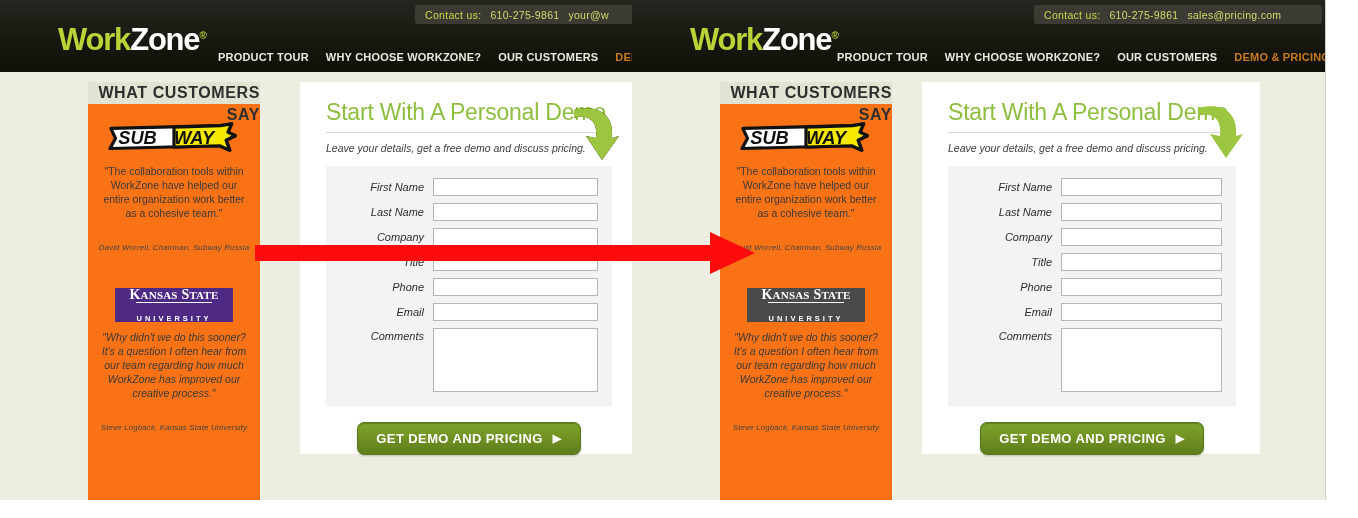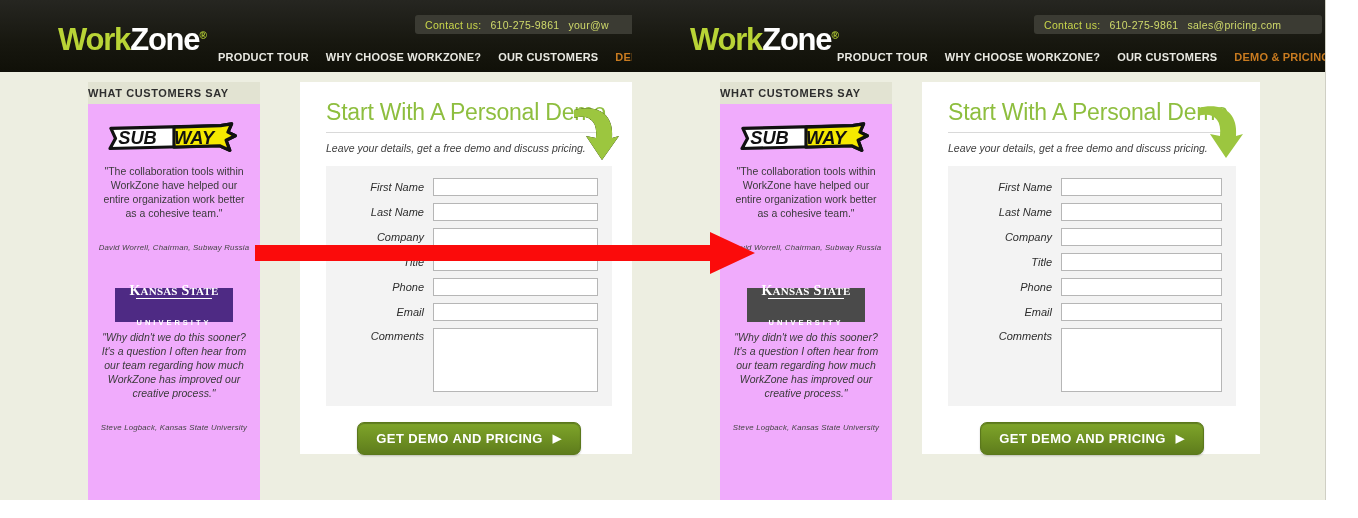--- a/index.html
+++ b/index.html
@@ -12,54 +12,54 @@
   .stage{position:relative;width:1358px;height:518px;background:#ffffff;}
 
   
   .panel{position:absolute;top:0;overflow:hidden;background:#edeee1;}
   .panel-left{left:0;width:632px;height:500px;}
   .panel-right{left:632px;width:694px;height:500px;}
 
   
   .site-header{position:relative;height:72px;background:#1b1b18;
      background:linear-gradient(180deg,#262621 0%,#17170f 60%,#101008 100%);}
-  .contact-bar{position:absolute;top:15px;height:19px;
+  .contact-bar{position:absolute;top:5px;height:19px;
      background:#3b3b33;border-radius:3px;
      display:flex;align-items:center;gap:9px;padding:0 10px;
      color:#c9d64b;font-size:10.5px;letter-spacing:.3px;white-space:nowrap;}
   .contact-bar .ph,.contact-bar .em{color:#cfd96a;}
   .logo{position:absolute;left:18px;top:24px;font-size:31px;font-weight:bold;
      letter-spacing:-1.2px;line-height:1;white-space:nowrap;}
   .logo .w{color:#b9d436;margin-left:40px;}
   .logo .z{color:#ffffff;}
   .logo .reg{color:#b9d436;font-size:10px;vertical-align:super;}
   .nav{position:absolute;bottom:9px;display:flex;gap:17px;white-space:nowrap;}
   .nav a{color:#e9e9e2;font-size:11px;font-weight:bold;letter-spacing:.2px;
      text-decoration:none;}
   .nav a.active{color:#c97b20;}
 
   
   .page-body{position:relative;height:428px;background:#edeee1;}
 
   
   .testi-col{position:absolute;top:10px;width:172px;}
-  .testi-head{height:22px;line-height:22px;text-align:left;background:#e2e3d2;
-     font-size:11px;font-weight:bold;color:#2e2e2e;letter-spacing:.6px;}
-  .testi-body{background:#f0abfc;padding:10px 8px 12px;}
+  .testi-head{height:22px;line-height:22px;text-align:right;background:#e2e3d2;
+     font-size:16px;font-weight:bold;color:#2e2e2e;letter-spacing:.6px;}
+  .testi-body{background:#f97316;padding:10px 8px 12px;}
   .testi-block{text-align:center;}
   .logo-subway{margin:8px auto 10px;width:140px;height:32px;position:relative;}
   .logo-subway svg{display:block;}
   .logo-ksu{margin:10px auto 8px;width:118px;height:34px;
      display:flex;flex-direction:column;justify-content:center;align-items:center;
      color:#fff;}
   .ksu-main{font-family:"Liberation Serif",serif;font-weight:bold;font-size:14px;
      letter-spacing:.2px;line-height:1;}
   .ksu-main .sc{font-size:11px;}
   .ksu-sub{font-size:7.5px;font-weight:bold;letter-spacing:3px;
-     border-top:1px solid #fff;margin-top:0;padding-top:20px;line-height:1;}
+     border-top:1px solid #fff;margin-top:0;padding-top:12px;line-height:1;}
   .quote{font-size:10.5px;line-height:14px;color:#3a3a3a;margin:0 2px;}
   .quote.italic{font-style:italic;}
   .attrib{font-size:7.8px;font-style:italic;color:#444;margin-top:23px;
      letter-spacing:.2px;}
   .spacer-28{height:26px;}
 
   
   .form-card{position:absolute;top:10px;background:#ffffff;}
   .form-inner{padding:18px 24px 20px 26px;position:relative;}
   .form-title{font-size:23px;color:#8ebe3f;font-weight:normal;margin:0;

